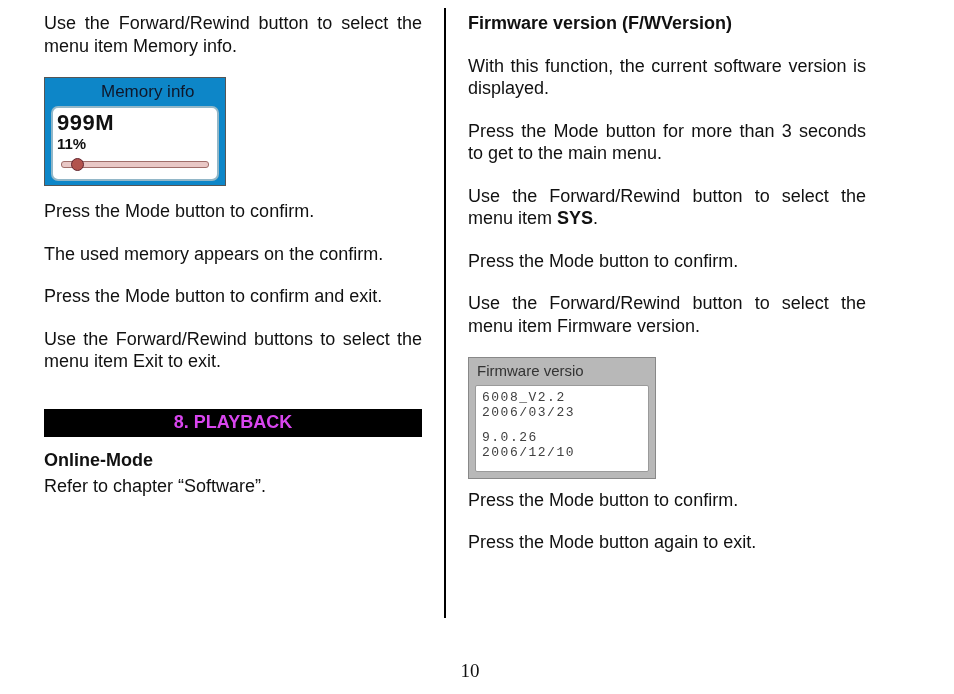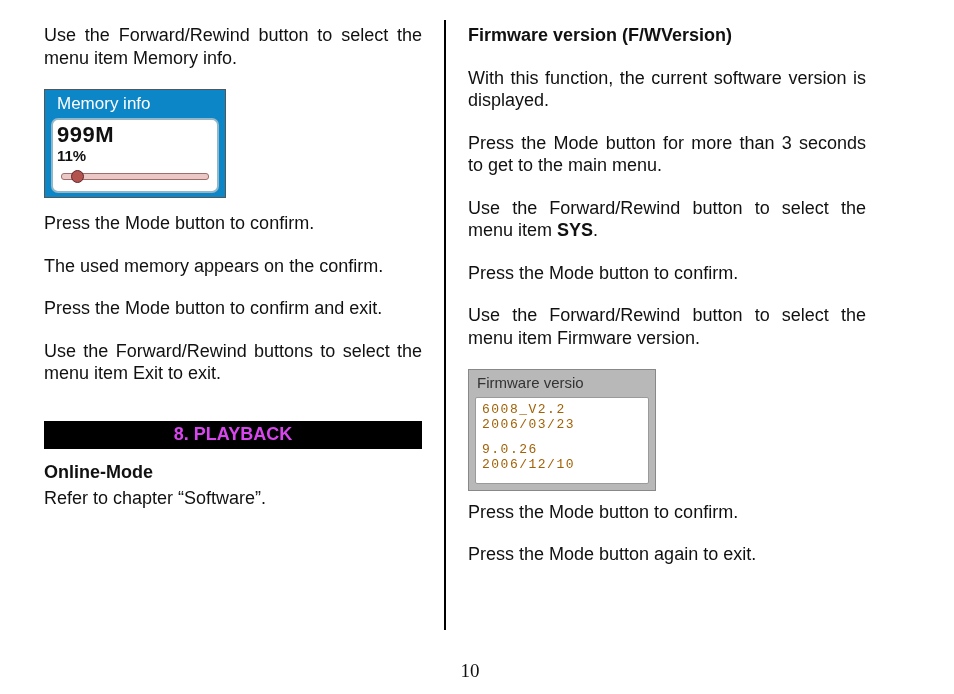--- a/index.html
+++ b/index.html
@@ -6,21 +6,21 @@
   html, body { width: 954px; height: 694px; }
   body {
     font-family: Arial, Helvetica, sans-serif;
     font-size: 18px;
     color: #111;
     background: #fff;
     position: relative;
   }
   .page {
     display: flex;
-    padding: 24px 40px 10px 44px;
+    padding: 12px 40px 10px 44px;
     height: 640px;
   }
   .col {
     width: 400px;
     padding-right: 22px;
   }
   .col.right {
     padding-left: 22px;
     padding-right: 0;
     width: 420px;
@@ -42,22 +42,23 @@
   
   .mem-screen {
     width: 182px;
     border: 1px solid #555;
     background: #0d86c8;
     margin: 4px 0 14px 0;
     padding-bottom: 4px;
   }
   .mem-title {
     font-size: 17px;
-    color: #ffffff;
+    color: #0f172a;
     padding: 4px 0 4px 12px;
+    margin-left: 44px;
   }
   .mem-box {
     margin: 0 6px 0 6px;
     background: #fff;
     border: 2px solid #92b7c8;
     border-radius: 7px;
     padding: 4px 4px 8px 4px;
     text-align: left;
   }
   .mem-value {
@@ -114,21 +115,21 @@
   .fw-box {
     background: #fff;
     border: 1.5px solid #9a9a9a;
     border-radius: 2px;
     margin: 0 6px 6px 6px;
     padding: 5px 6px 10px 6px;
     font-family: "Courier New", monospace;
     font-size: 13px;
     line-height: 1.15;
     letter-spacing: 1.5px;
-    color: #a16207;
+    color: #404040;
   }
   .fw-group2 { margin-top: 10px; }
 
   .page-number {
     position: absolute;
     bottom: 12px;
     left: 0; right: 14px;
     text-align: center;
     font-family: "Times New Roman", serif;
     font-size: 19px;

